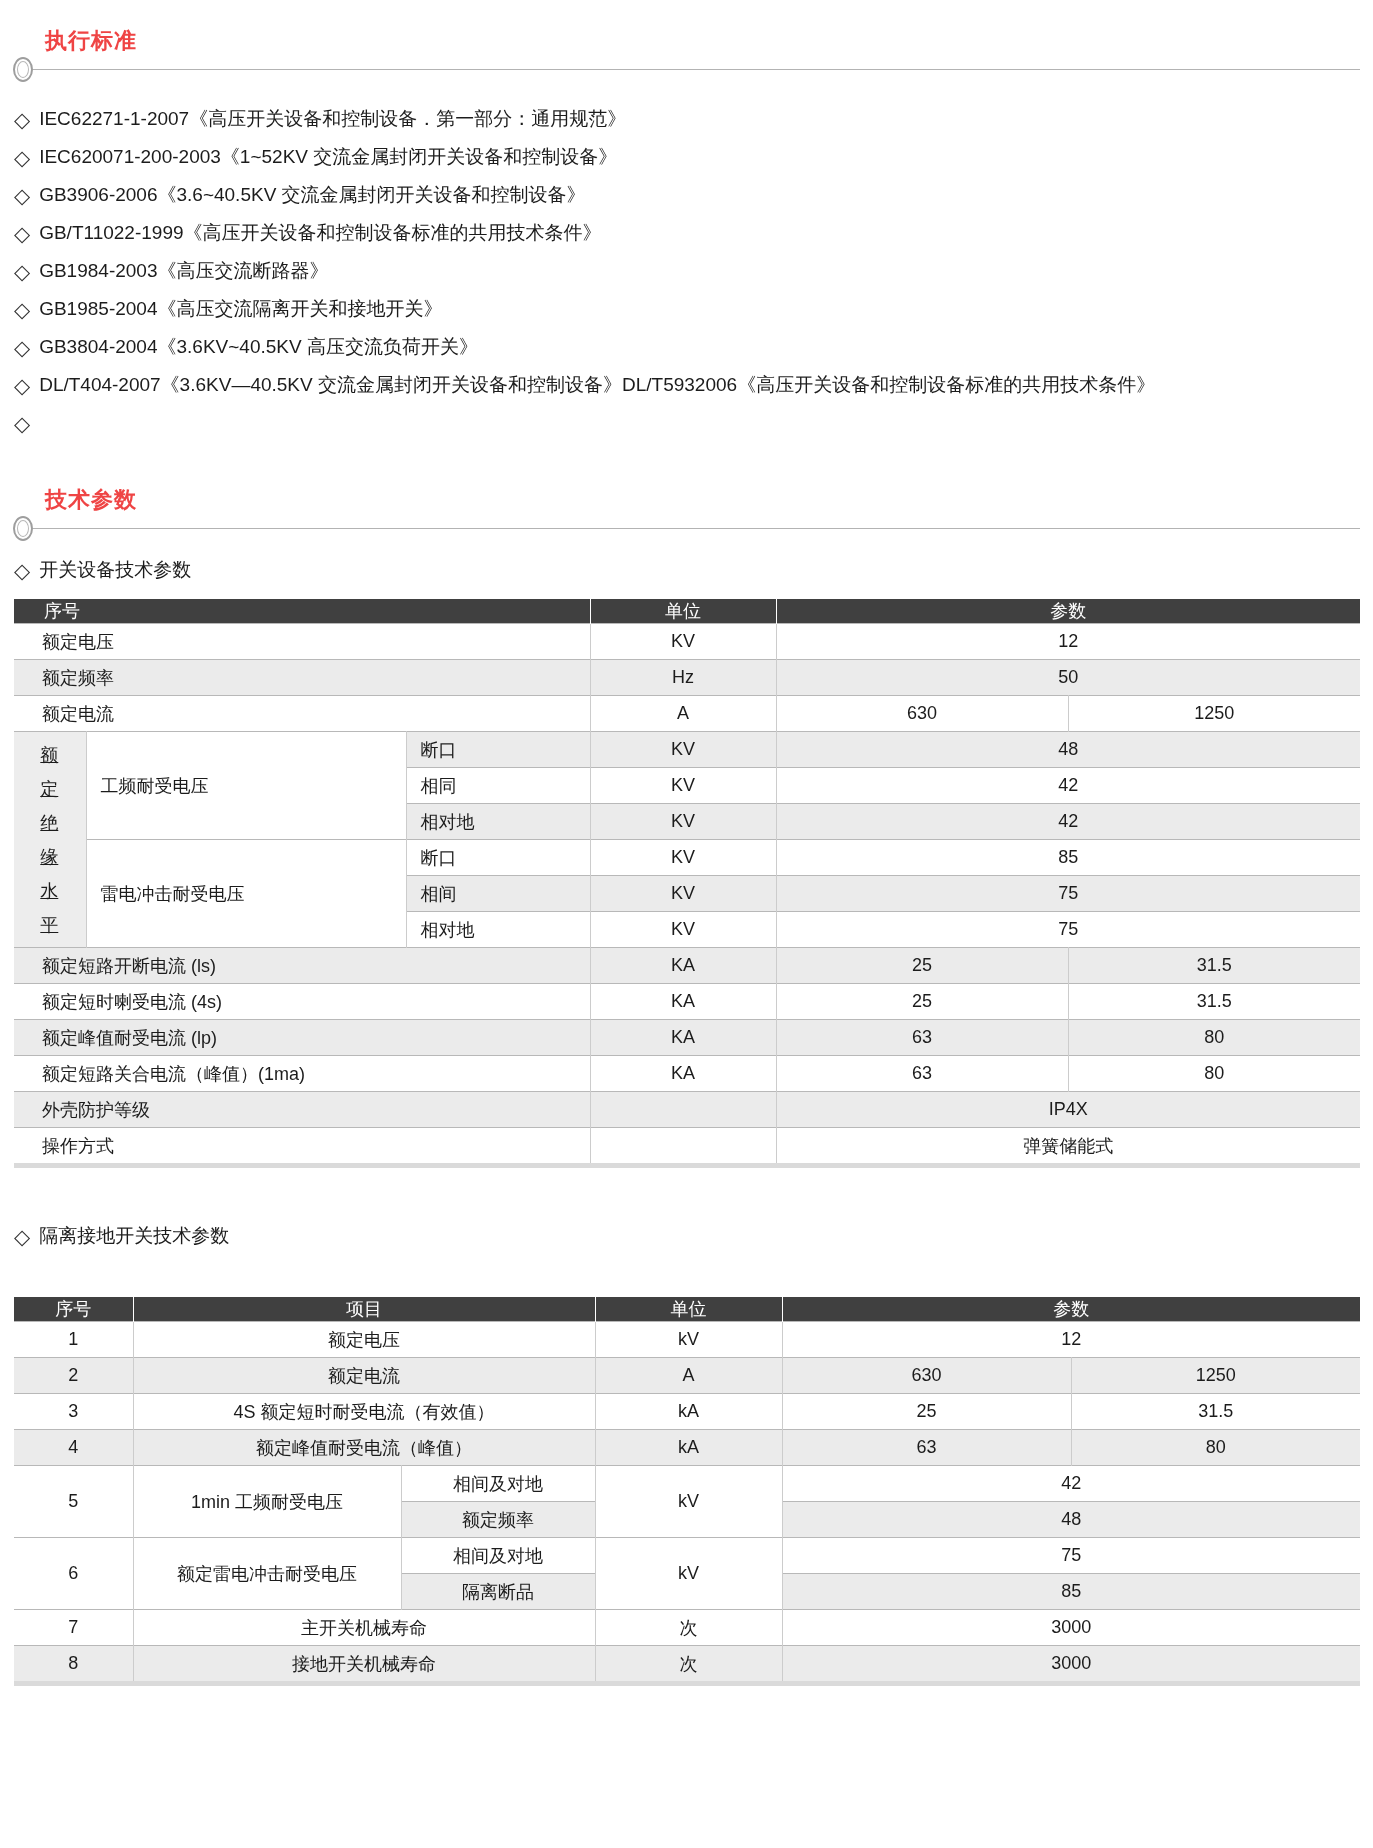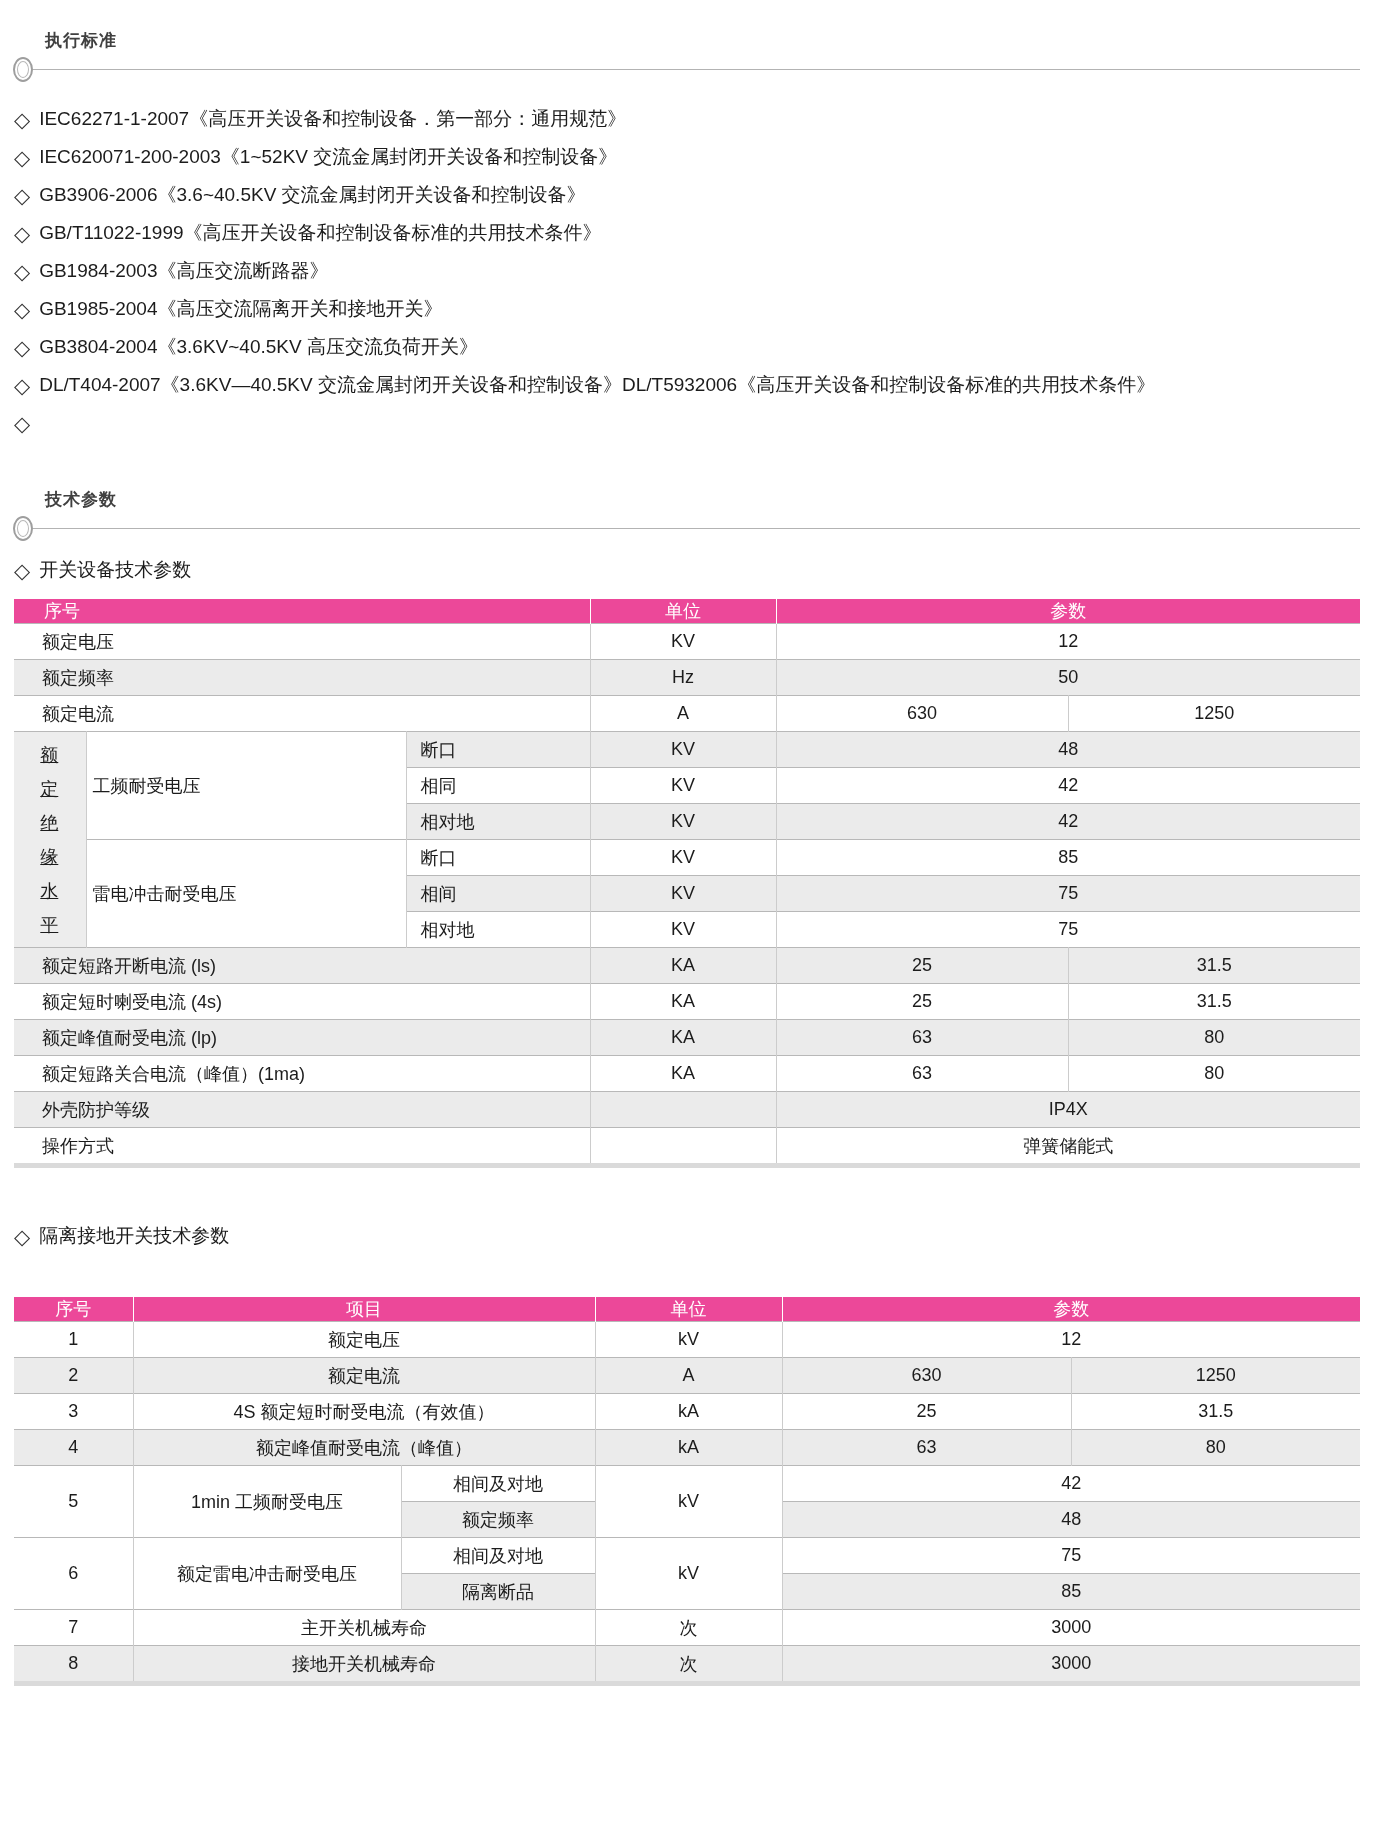--- a/index.html
+++ b/index.html
@@ -5,21 +5,21 @@
   html,body { margin:0; padding:0; }
   body {
     width:1373px; height:1848px; background:#ffffff;
     font-family:"Liberation Sans","DejaVu Sans",sans-serif;
     color:#222222; overflow:hidden;
   }
   .page { width:1373px; height:1848px; padding-top:25px; box-sizing:border-box; }
 
   
   .sec-title {
-    margin:0 0 0 45px; color:#404040; font-size:17px; font-weight:bold;
+    margin:0 0 0 45px; color:#ef4444; font-size:22px; font-weight:bold;
     line-height:32px; letter-spacing:1px;
   }
   .sec-rule { position:relative; margin:12px 13px 0 27px; border-top:1px solid #b3b3b3; height:0; }
   .ring {
     position:absolute; left:-14px; top:-13px; width:20px; height:25px;
     border:2px solid #9e9e9e; border-radius:50%; background:#ffffff; box-sizing:border-box;
   }
   .ring::before {
     content:""; position:absolute; inset:2px; border:1px solid #b7b7b7; border-radius:50%;
   }
@@ -36,36 +36,36 @@
 
   
   table {
     border-collapse:collapse; table-layout:fixed;
     width:1346px; margin:16px 0 0 14px;
     font-size:18px; color:#1c1c1c;
     border-bottom:5px solid #dadada;
   }
   .t2 { margin-top:48px; }
   th {
-    background:#ec4899; color:#ffffff; font-weight:normal; font-size:18px;
+    background:#404040; color:#ffffff; font-weight:normal; font-size:18px;
     height:18px; border-right:1px solid #ffffff; text-align:center; padding:0;
   }
   th:last-child { border-right:none;margin-left:37px; }
   th.hleft { text-align:left; padding-left:30px; }
   td {
     height:35px; text-align:center; padding:0;
     border-top:1px solid #b8b8b8; border-right:1px solid #cccccc; border-left:1px solid #cccccc;
     background:#ffffff;
   }
   tr td:first-child { border-left:none; }
   tr td:last-child { border-right:none; }
   tr.g td { background:#ebebeb; }
   td.lbl { text-align:left; padding-left:28px; }
   td.sub { text-align:left; padding-left:14px; }
-  tbody td.grp { background:#ffffff; text-align:left; padding-left:6px; }
+  tbody td.grp { background:#ffffff; text-align:left; padding-left:14px; }
   tbody td.vert { background:#ededed; }
   .vtxt { display:inline-block; width:1.05em; word-break:break-all; line-height:34px; text-align:left;text-decoration:underline; }
   tbody td.wbg { background:#ffffff; }
 </style>
 </head>
 <body>
 
 <div class="page">
 
   <div>

